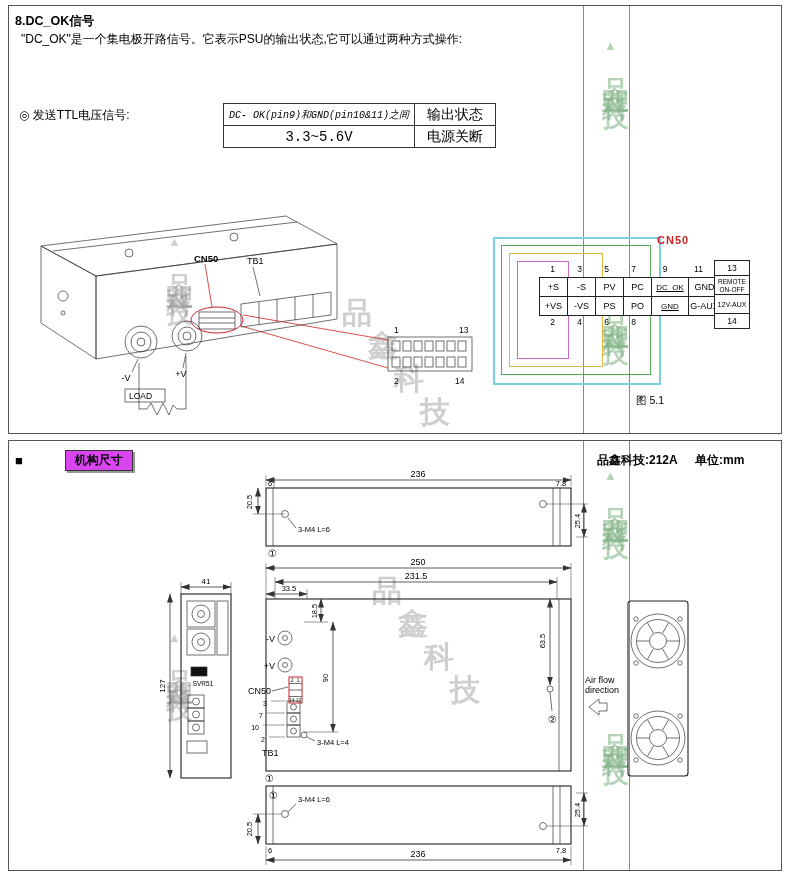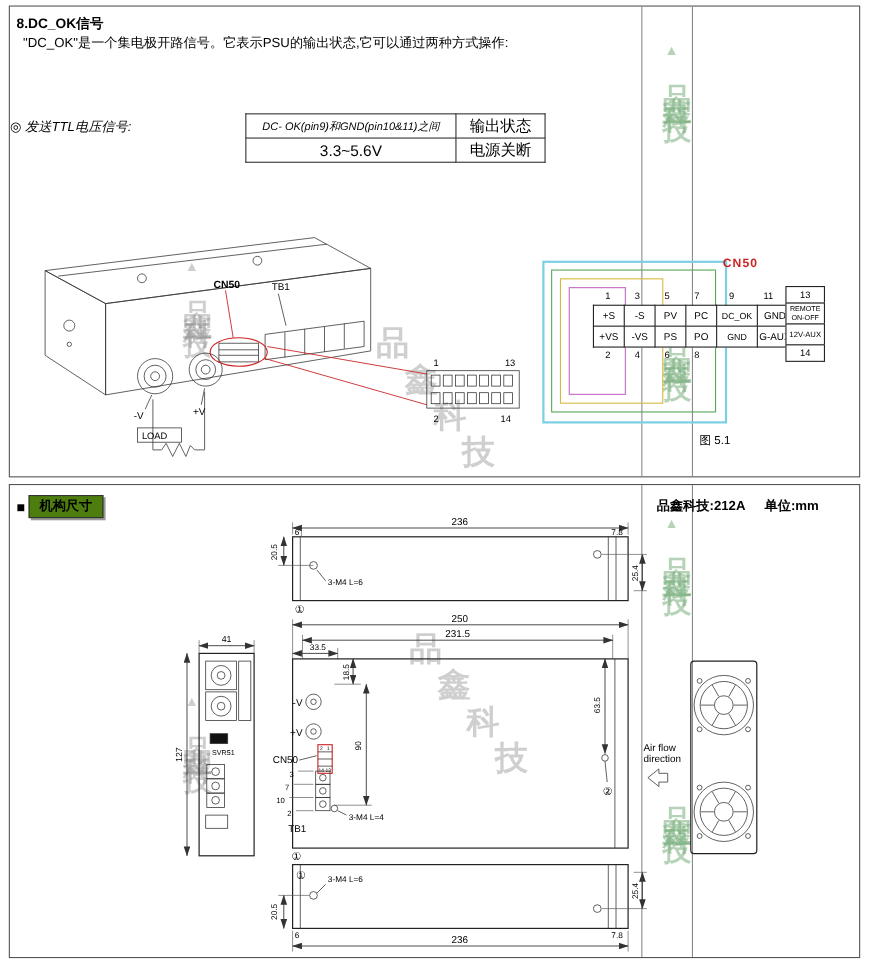--- a/index.html
+++ b/index.html
@@ -7,21 +7,21 @@
   .page{position:relative;width:790px;height:873px;background:#fff;overflow:hidden;}
   .box{position:absolute;border:1px solid #555;background:transparent;z-index:1;}
   .top-box{left:8px;top:5px;width:772px;height:427px;}
   .bottom-box{left:8px;top:440px;width:772px;height:429px;}
   .vline{position:absolute;top:0;bottom:0;width:1px;background:#8a8a8a;}
   .t{position:absolute;font-size:12px;white-space:nowrap;}
   .title{font-weight:bold;font-size:12.5px;}
   
   .ttl-table{position:absolute;left:214px;top:97px;border-collapse:collapse;background:#fff;}
   .ttl-table td{border:1px solid #333;text-align:center;padding:0 4px;height:21px;font-size:14px;background:#fff;}
-  .ttl-table td.c1{width:182px;font-family:Liberation Sans, sans-serif;}
+  .ttl-table td.c1{width:182px;font-family:Liberation Mono, monospace;}
   .ttl-table td.c2{width:72px;}
   .ttl-table td.hdr{font-style:italic;font-size:10px;}
   
   .chassis-svg{position:absolute;left:0;top:0;width:772px;height:427px;}
   .mech-svg{position:absolute;left:0;top:0;width:772px;height:429px;}
   .out{stroke:#222;stroke-width:1.1;fill:none;}
   .thin{stroke:#333;stroke-width:0.7;fill:none;}
   .ext{stroke:#555;stroke-width:0.6;fill:none;}
   .dim{stroke:#333;stroke-width:0.8;fill:none;}
   .rd{stroke:#cc2222;fill:none;}
@@ -34,32 +34,32 @@
   .p-yellow{left:18px;top:20px;width:92px;height:112px;border:1.5px solid #d8b83c;}
   .p-magenta{left:26px;top:28px;width:50px;height:96px;border:1.5px solid #c36bc3;}
   .cn50-label{position:absolute;left:166px;top:1px;color:#cc2222;font-size:11px;font-weight:bold;letter-spacing:1px;}
   .ptop,.pbot{position:absolute;left:48px;display:flex;font-size:8.5px;}
   .ptop{top:31px;}
   .pbot{top:84px;}
   .ptop span,.pbot span{display:block;text-align:center;}
   .w1{width:27px;} .w5{width:36px;} .w6{width:31px;}
   .pgrid{position:absolute;left:48px;top:44px;border-collapse:collapse;}
   .pgrid td{border:1px solid #222;background:#fff;height:18px;padding:0;text-align:center;font-size:9px;}
-  .pgrid td.w5{font-size:8px;}
+  .pgrid td.w5{font-size:8px;text-decoration:underline;}
   .pright{position:absolute;left:223px;top:28px;width:36px;}
   .pr-cell{border:1px solid #222;background:#fff;text-align:center;margin-top:-1px;box-sizing:border-box;width:36px;}
   .pr-num{height:16px;line-height:15px;font-size:8.5px;}
   .pr-remote{height:20px;font-size:6.5px;line-height:8px;padding-top:2px;}
   .pr-remote span{display:block;}
   .pr-aux{height:20px;line-height:19px;font-size:7px;}
   .fig-cap{position:absolute;left:627px;top:388px;font-size:10.5px;}
   
   .mech-heading{position:absolute;left:6px;top:9px;display:flex;align-items:center;}
   .mech-heading .bullet{font-size:13px;margin-right:3px;}
-  .hbox{border:1px solid #333;box-shadow:2px 2px 0 rgba(0,0,0,.4);padding:1px 9px;font-size:12px;font-weight:bold;background:#4d7c0f;}
+  .hbox{border:1px solid #333;box-shadow:2px 2px 0 rgba(0,0,0,.4);padding:1px 9px;font-size:12px;font-weight:bold;background:#d946ef;margin-left:39px;}
   .model-line{position:absolute;left:588px;top:11px;font-size:12px;font-weight:bold;white-space:nowrap;}
   .model-line .sp{display:inline-block;width:14px;}
   
   .wm{position:absolute;z-index:0;pointer-events:none;font-weight:bold;}
   .wm-vert{writing-mode:vertical-rl;text-orientation:upright;font-size:26px;letter-spacing:9px;}
   .wm-green{color:rgba(122,175,125,.55);}
   .wm-gray{color:rgba(135,135,135,.4);}
   .wm-diag{font-size:30px;line-height:33px;}
   .wm-diag span{display:block;}
   .wm-diag span:nth-child(2){margin-left:26px;}
@@ -94,21 +94,21 @@
   <div class="wm wm-logo wm-gray" style="left:168px;top:234px;">▲</div>
   <div class="wm wm-logo wm-green" style="left:604px;top:468px;">▲</div>
   <div class="wm wm-logo wm-gray" style="left:168px;top:630px;">▲</div>
 
   <div class="box top-box">
     <div class="vline" style="left:574px;"></div>
     <div class="vline" style="left:620px;"></div>
 
     <div class="t title" style="left:6px;top:7px;">8.DC_OK信号</div>
     <div class="t" style="left:12px;top:25px;">"DC_OK"是一个集电极开路信号。它表示PSU的输出状态,它可以通过两种方式操作:</div>
-    <div class="t" style="left:0;top:101px;font-style:italic;">◎ 发送TTL电压信号:</div>
+    <div class="t" style="left:10px;top:101px;">◎ 发送TTL电压信号:</div>
 
     <table class="ttl-table">
       <tbody>
           <tr>
         <td class="c1 hdr">DC- OK(pin9)和GND(pin10&amp;11)之间</td>
         <td class="c2">输出状态</td>
       </tr>
       <tr>
         <td class="c1">3.3~5.6V</td>
         <td class="c2">电源关断</td>

